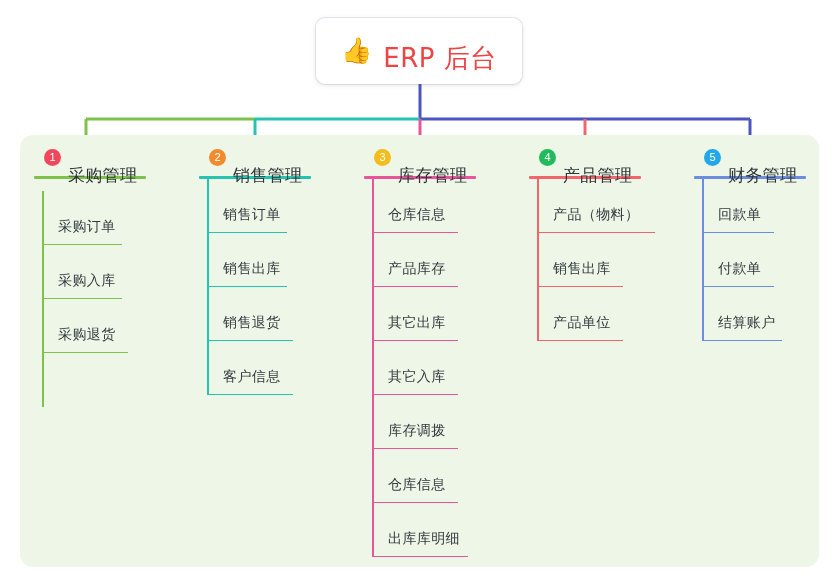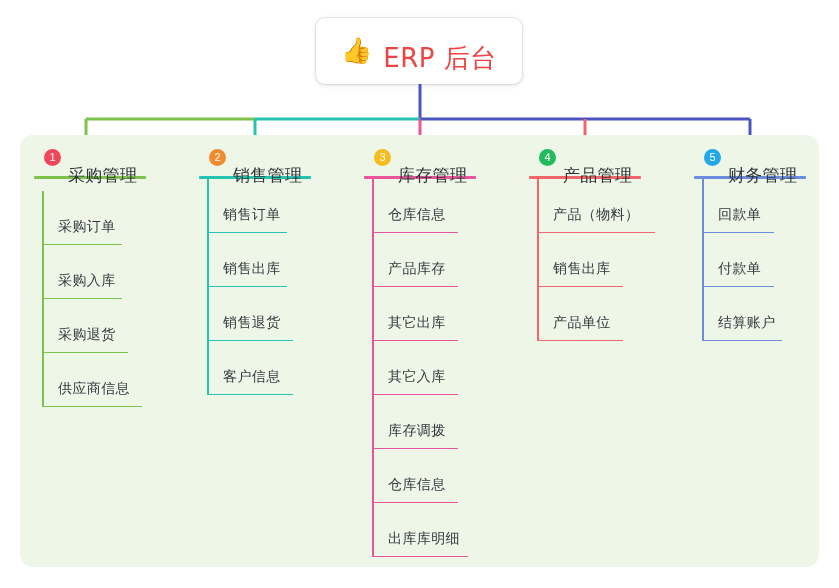--- a/index.html
+++ b/index.html
@@ -185,24 +185,20 @@
             <div class="item-rule" style="width: 80px; background: rgb(125, 194, 75);"></div>
           </div>
           <div class="item">
             <span class="item-label">采购入库</span>
             <div class="item-rule" style="width: 80px; background: rgb(125, 194, 75);"></div>
           </div>
           <div class="item">
             <span class="item-label">采购退货</span>
             <div class="item-rule" style="width: 86px; background: rgb(125, 194, 75);"></div>
           </div>
-          <div class="item">
-            <span class="item-label">供应商信息</span>
-            <div class="item-rule" style="width: 100px; background: rgb(125, 194, 75);"></div>
-          </div>
         </div>
       </div>
       <div class="col" style="left: 199px;">
         <div class="col-head">
           <span class="badge" style="background: rgb(240, 140, 46);">2</span>
           <span class="col-title">销售管理</span>
         </div>
         <div class="col-rule" style="width: 112px; background: rgb(37, 195, 176);"></div>
         <div class="col-body" style="height: 180px;">
           <div class="spine" style="background: rgb(37, 195, 176); height: 216px;"></div>

